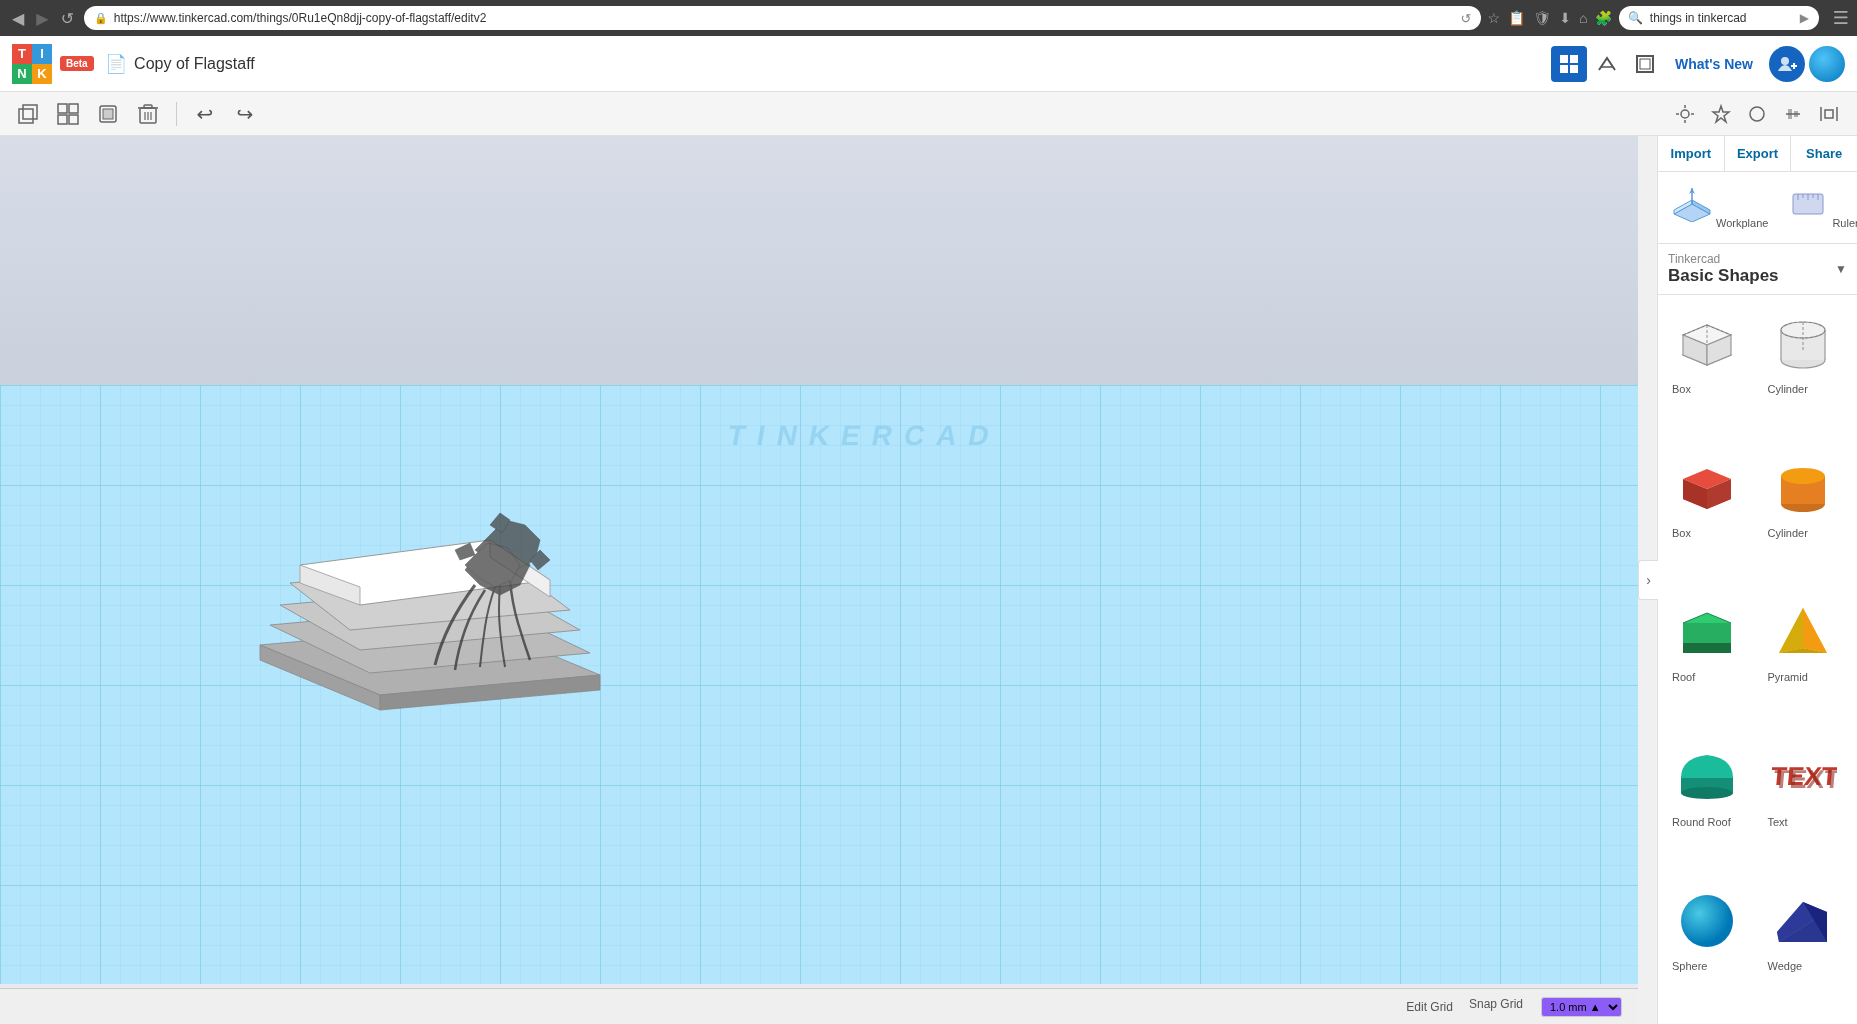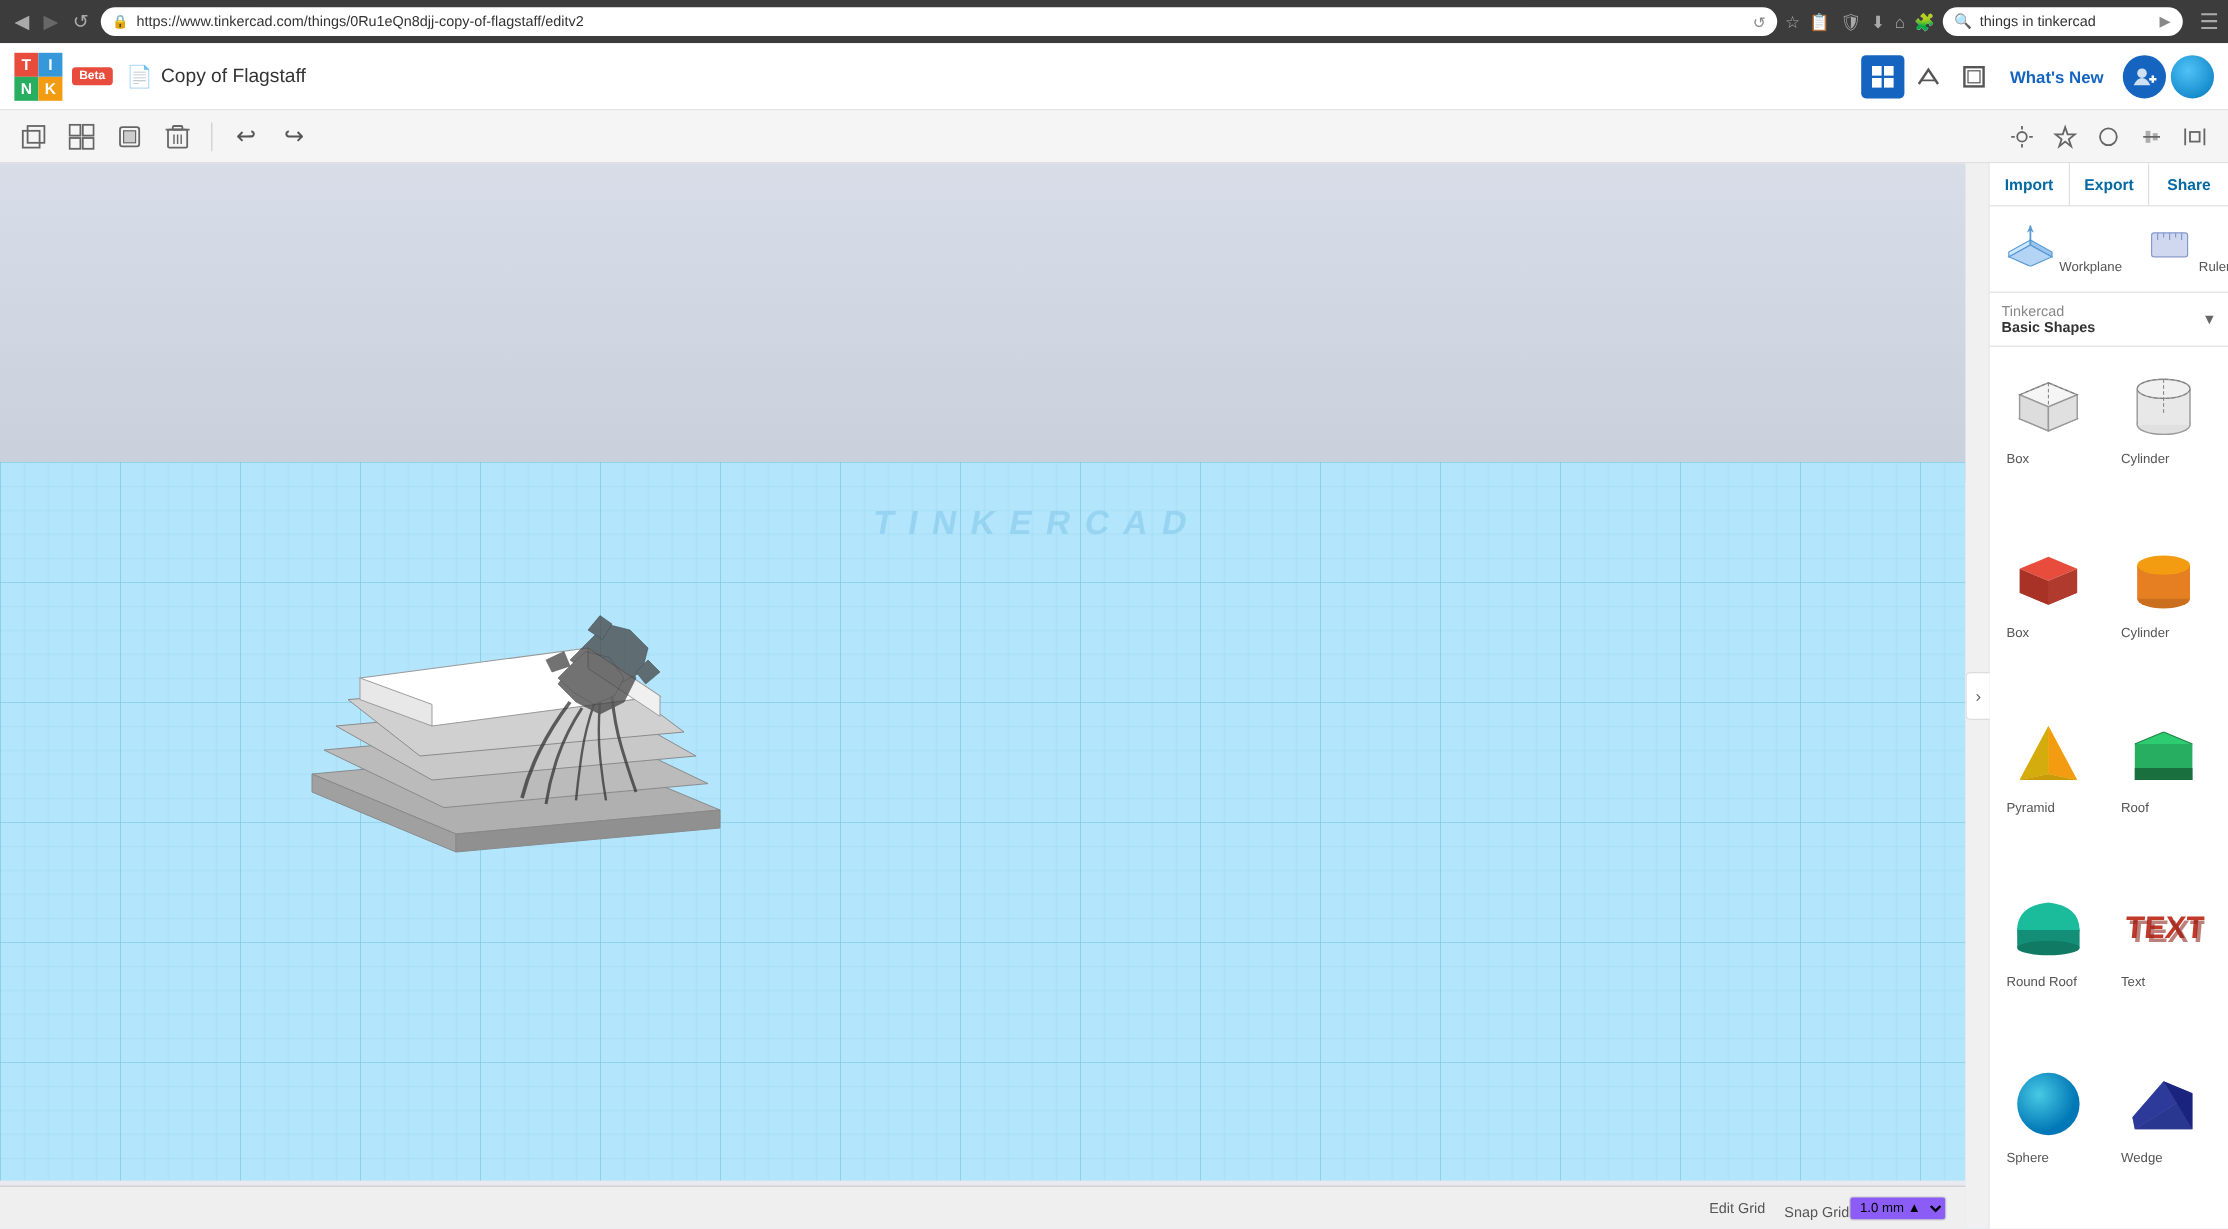--- a/index.html
+++ b/index.html
@@ -53,39 +53,39 @@
 
     
     .nav-controls { position: absolute; top: 180px; left: 12px; display: flex; flex-direction: column; gap: 6px; }
     .nav-ctrl-btn { width: 32px; height: 32px; border-radius: 50%; background: white; border: 1px solid #ccc; display: flex; align-items: center; justify-content: center; cursor: pointer; font-size: 16px; color: #555; box-shadow: 0 1px 3px rgba(0,0,0,0.2); }
 
     
     .canvas-3d { width: 100%; height: 100%; position: relative; }
 
     
     .status-bar { position: absolute; bottom: 0; left: 0; right: 0; height: 36px; background: rgba(240,240,240,0.9); border-top: 1px solid #ccc; display: flex; align-items: center; justify-content: flex-end; padding: 0 16px; gap: 16px; font-size: 12px; color: #555; }
-    .snap-grid { display: flex; align-items: flex-end; gap: 0; }
+    .snap-grid { display: flex; align-items: flex-start; gap: 18px; }
     .snap-select { border: 1px solid #ccc; border-radius: 3px; padding: 2px 4px; font-size: 11px; background: #8b5cf6; }
 
     
     .right-panel { width: 200px; background: #fff; border-left: 1px solid #e0e0e0; display: flex; flex-direction: column; }
     .panel-actions { display: flex; border-bottom: 1px solid #e0e0e0; }
     .panel-action-btn { flex: 1; padding: 10px 0; text-align: center; font-size: 13px; font-weight: bold; color: #0369a1; cursor: pointer; border: none; background: none; border-right: 1px solid #e0e0e0; }
     .panel-action-btn:last-child { border-right: none; }
 
     
     .panel-tools { display: flex; border-bottom: 1px solid #e0e0e0; padding: 8px; gap: 8px; }
     .panel-tool { flex: 1; display: flex; align-items: flex-end; gap: 4px; cursor: pointer; padding: 6px; border-radius: 4px; }
     .panel-tool-icon { font-size: 28px; }
     .panel-tool-label { font-size: 11px; color: #555; }
 
     
     .shape-dropdown { display: flex; align-items: center; padding: 8px 10px; border-bottom: 1px solid #e0e0e0; cursor: pointer; }
     .shape-dropdown-label { flex: 1; font-size: 12px; color: #888; }
-    .shape-dropdown-value { font-size: 12px; font-weight: bold; color: #333; }
+    .shape-dropdown-value { font-size: 17px; font-weight: bold; color: #333; }
     .shape-dropdown-arrow { font-size: 12px; color: #666; margin-left: 4px; }
 
     
     .shapes-grid { flex: 1; overflow-y: auto; padding: 8px; display: grid; grid-template-columns: 1fr 1fr; gap: 8px; }
     .shape-item { display: flex; flex-direction: column; align-items: flex-start; gap: 4px; cursor: pointer; padding: 6px; border-radius: 4px; }
     .shape-icon { width: 70px; height: 70px; display: flex; align-items: center; justify-content: center; }
     .shape-label { font-size: 11px; color: #555; text-align: center; }
 
     
     .panel-collapse { position: absolute; right: 200px; top: 50%; transform: translateY(-50%); background: #fff; border: 1px solid #ddd; border-right: none; width: 20px; height: 40px; display: flex; align-items: center; justify-content: center; cursor: pointer; border-radius: 4px 0 0 4px; font-size: 14px; color: #666; z-index: 10; }
@@ -443,42 +443,42 @@
             <rect x="12" y="22" width="44" height="28" fill="#e67e22"></rect>
             <ellipse cx="34" cy="22" rx="22" ry="8" fill="#f39c12"></ellipse>
           </svg>
         </div>
         <span class="shape-label">Cylinder</span>
       </div>
 
       <div class="shape-item">
         <div class="shape-icon">
           <svg width="68" height="68" viewBox="0 0 68 68">
-            <polygon points="34,10 10,55 34,50 58,55" fill="#f1c40f"></polygon>
-            <polygon points="34,10 10,55 34,50" fill="#d4ac0d"></polygon>
-            <polygon points="34,10 58,55 34,50" fill="#f39c12"></polygon>
-            <polygon points="10,55 34,50 58,55" fill="#ca9b09"></polygon>
-          </svg>
-        </div>
-        <span class="shape-label">Pyramid</span>
-      </div>
-
-      <div class="shape-item">
-        <div class="shape-icon">
-          <svg width="68" height="68" viewBox="0 0 68 68">
 
             <polygon points="10,45 58,45 58,55 10,55" fill="#1e8449"></polygon>
             <polygon points="10,45 10,55 58,55 58,45" fill="#196f3d"></polygon>
             <polygon points="10,25 58,25 58,45 10,45" fill="#27ae60"></polygon>
             <polygon points="10,25 34,15 58,25" fill="#2ecc71"></polygon>
             <line x1="10" y1="25" x2="34" y2="15" stroke="#1e8449" stroke-width="1"></line>
             <line x1="58" y1="25" x2="34" y2="15" stroke="#1e8449" stroke-width="1"></line>
           </svg>
         </div>
         <span class="shape-label">Roof</span>
+      </div>
+
+      <div class="shape-item">
+        <div class="shape-icon">
+          <svg width="68" height="68" viewBox="0 0 68 68">
+            <polygon points="34,10 10,55 34,50 58,55" fill="#f1c40f"></polygon>
+            <polygon points="34,10 10,55 34,50" fill="#d4ac0d"></polygon>
+            <polygon points="34,10 58,55 34,50" fill="#f39c12"></polygon>
+            <polygon points="10,55 34,50 58,55" fill="#ca9b09"></polygon>
+          </svg>
+        </div>
+        <span class="shape-label">Pyramid</span>
       </div>
 
       <div class="shape-item">
         <div class="shape-icon">
           <svg width="68" height="68" viewBox="0 0 68 68">
 
             <ellipse cx="34" cy="35" rx="26" ry="10" fill="#16a085"></ellipse>
             <path d="M 8,35 Q 8,15 34,12 Q 60,15 60,35 Z" fill="#1abc9c"></path>
             <rect x="8" y="35" width="52" height="15" fill="#148f77"></rect>
             <ellipse cx="34" cy="50" rx="26" ry="6" fill="#117a65"></ellipse>

